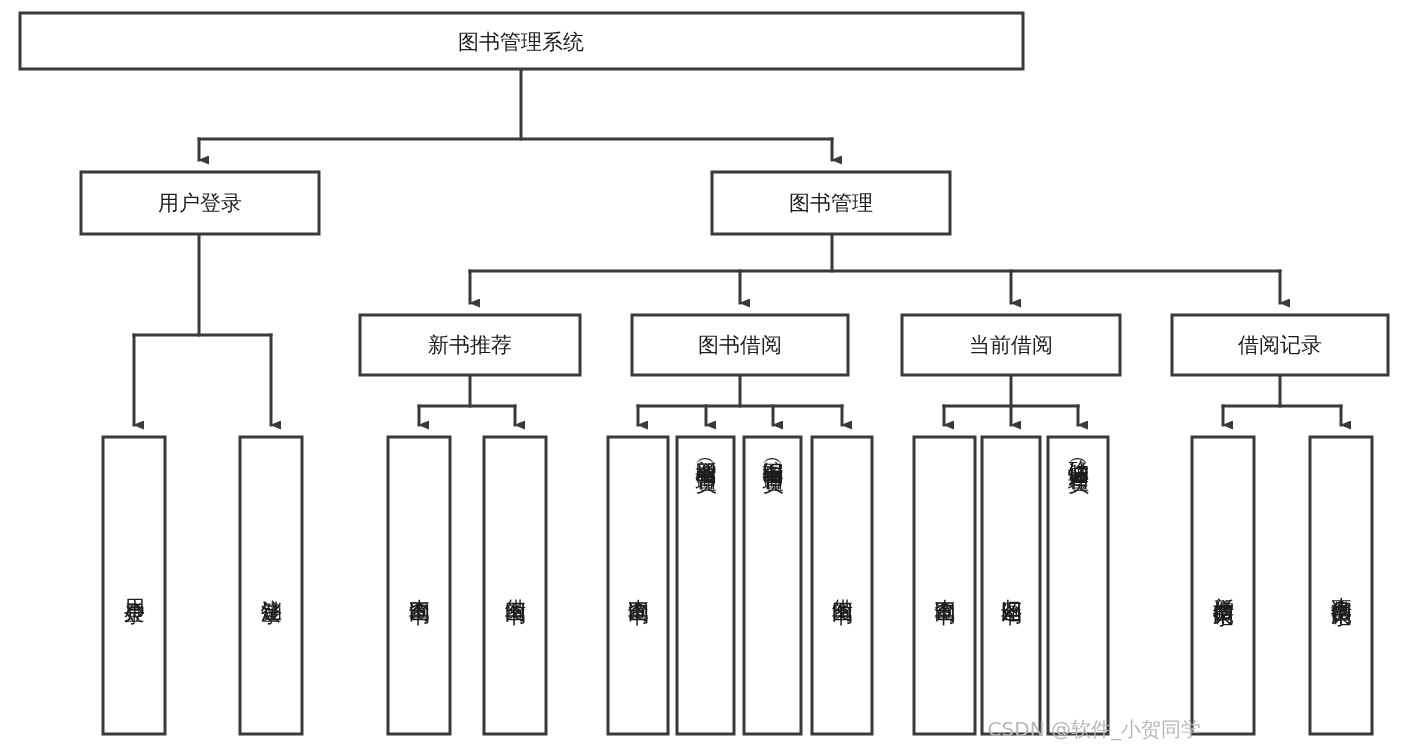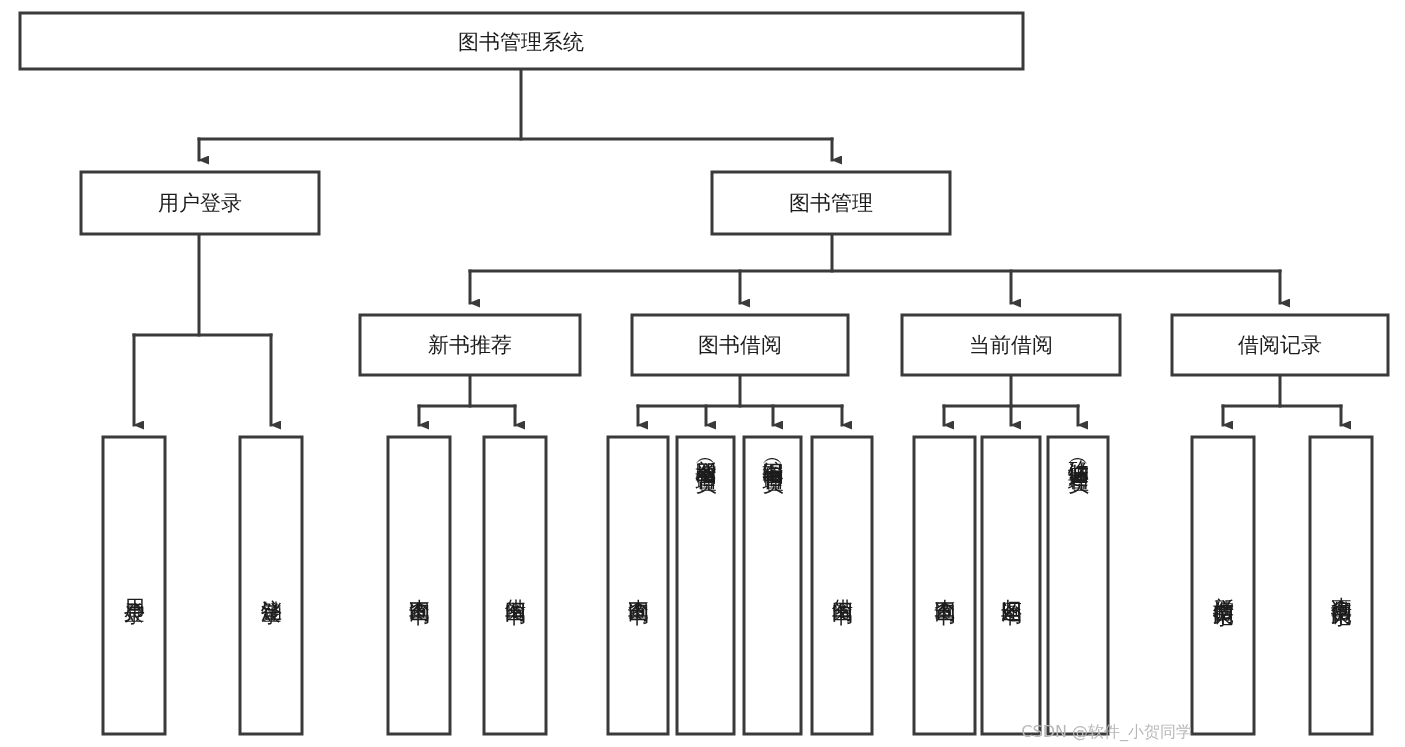--- a/index.html
+++ b/index.html
@@ -11,20 +11,21 @@
     width: 1405px;
     height: 747px;
     font-family: "DejaVu Sans", "Liberation Sans", sans-serif;
     overflow: hidden;
     position: relative;
   }
   #diagram-root {
     position: relative;
     width: 1200px;
     height: 747px;
+    padding-left: 9px;
   }
   svg.diagram-canvas {
     position: absolute;
     top: 0;
     left: 0;
     width: 1405px;
     height: 747px;
     display: block;
   }
   .node-box {
@@ -61,21 +62,21 @@
     letter-spacing: 2px;
     color: #1c1c1c;
     white-space: nowrap;
     text-align: center;
   }
   .watermark {
     position: absolute;
     right: 8px;
     bottom: 4px;
     font-family: "DejaVu Sans", "Liberation Sans", sans-serif;
-    font-size: 16px;
+    font-size: 20px;
     color: #b8b8b8;
     white-space: nowrap;
     pointer-events: none;
     text-align: center;
   }
 </style>
 </head>
 <body>
 
 <div id="diagram-root">

